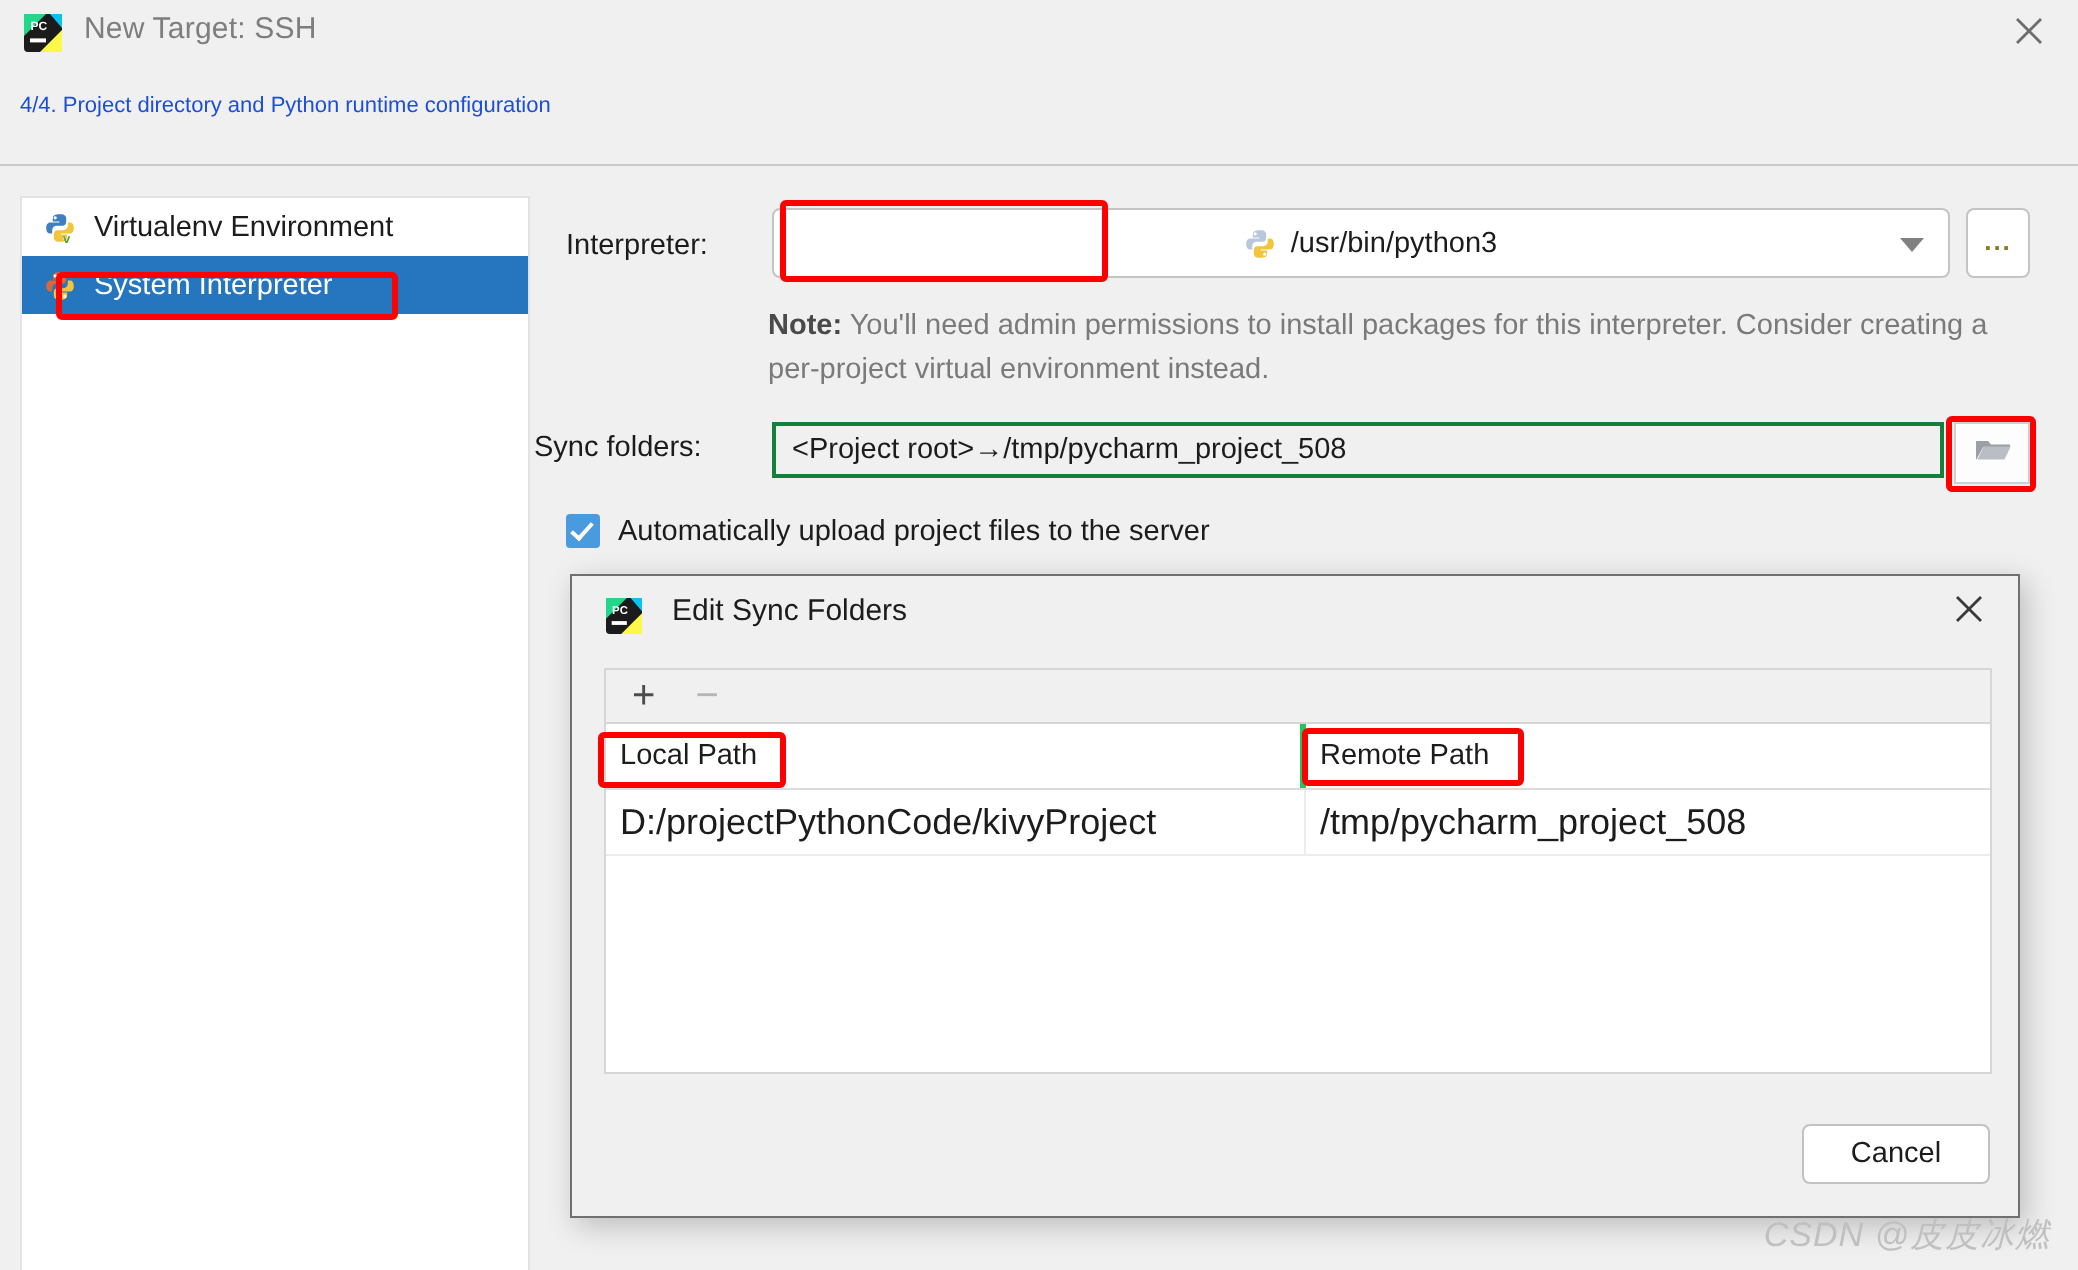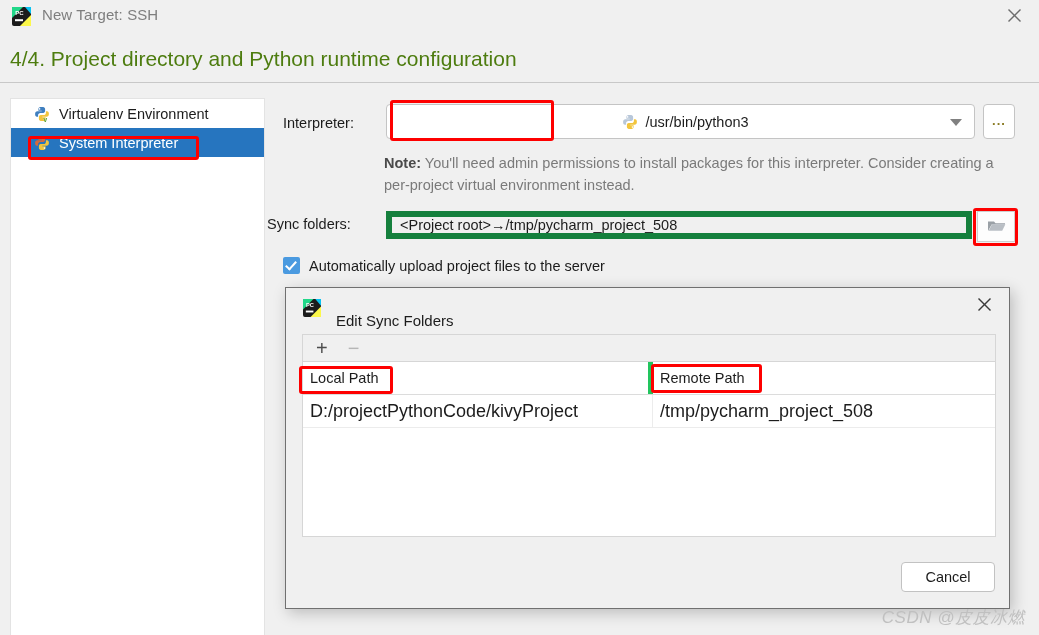--- a/index.html
+++ b/index.html
@@ -44,22 +44,22 @@
     color: #6d6d6d;
     font-size: 18px;
     line-height: 26px;
     text-align: center;
     cursor: default;
   }
 
   #wizard-step-title {
     position: absolute;
     left: 10px; top: 47px;
-    font-size: 21px;
-    color: #4d7c0f;
+    font-size: 11px;
+    color: #1d4ed8;
   }
   #header-separator {
     position: absolute;
     left: 0; top: 82px;
     width: 1039px; height: 1px;
     background: #c8c8c8;
   }
 
   
   #env-sidebar {
@@ -69,21 +69,21 @@
     background: #ffffff;
     border: 1px solid #e3e3e3;
     border-bottom: none;
     box-sizing: border-box;
   }
   .env-item {
     position: relative;
     height: 29px;
     display: flex;
     align-items: center;
-    padding-left: 23px;
+    padding-left: 11px;
     box-sizing: border-box;
     cursor: default;
   }
   .env-item .env-label {
     font-size: 14.5px;
     margin-left: 9px;
     white-space: nowrap;
   }
   #env-item-virtualenv { color: #1c1c1c; }
   #env-item-system {
@@ -161,21 +161,21 @@
   #sync-folders-label {
     position: absolute;
     left: 267px; top: 216px;
     font-size: 14.5px;
   }
   #sync-folders-field {
     position: absolute;
     left: 386px; top: 211px;
     width: 586px; height: 28px;
     background: #f0f0f0;
-    border: 6px solid #15803d;
+    border: 2px solid #15803d;
     box-sizing: border-box;
     display: flex;
     align-items: center;
     padding-left: 8px;
     font-size: 14.5px;
     cursor: default;
   }
   #sync-folders-browse-button {
     position: absolute;
     left: 977px; top: 211px;
@@ -227,21 +227,21 @@
     box-sizing: border-box;
     box-shadow: 3px 4px 14px rgba(0,0,0,.22);
   }
   #dialog-app-icon {
     position: absolute;
     left: 17px; top: 11px;
     width: 18px; height: 18px;
   }
   #dialog-title {
     position: absolute;
-    left: 50px; top: 24px;
+    left: 50px; top: 9px;
     font-size: 15px;
     color: #1c1c1c;
   }
   #dialog-close-button {
     position: absolute;
     right: 12px; top: 7px;
     width: 26px; height: 24px;
     text-align: center;
     line-height: 24px;
     font-size: 17px;
@@ -301,21 +301,21 @@
     height: 32px;
     border-bottom: 1px solid #ececec;
   }
   .sync-table-cell {
     display: flex;
     align-items: center;
     padding-left: 7px;
     font-size: 18px;
     box-sizing: border-box;
   }
-  .col-local { width: 350px; border-right: 5px solid #22c55e; }
+  .col-local { width: 350px; border-right: 3px solid #22c55e; }
   .col-remote { width: 342px; }
   .sync-table-row .col-local { border-right: 1px solid #ececec; }
 
   #dialog-ok-button {
     position: absolute;
     left: 509px; top: 274px;
     width: 92px; height: 30px;
     background: #4a86c8;
     border: 1px solid #3d74b0;
     border-radius: 4px;

